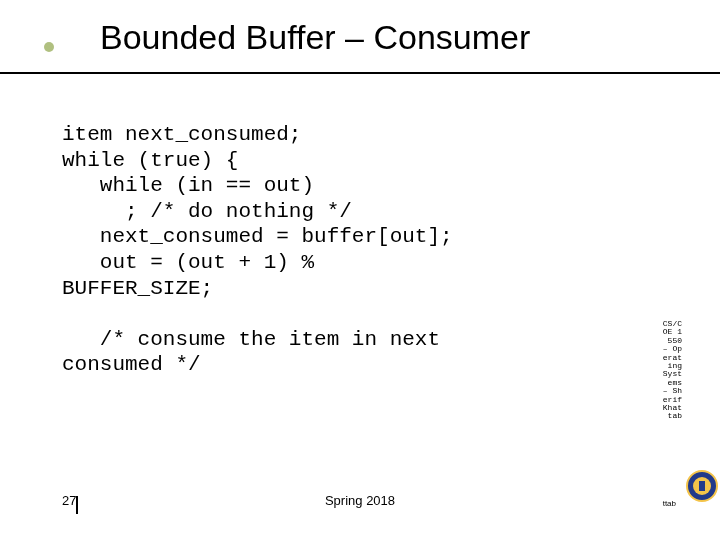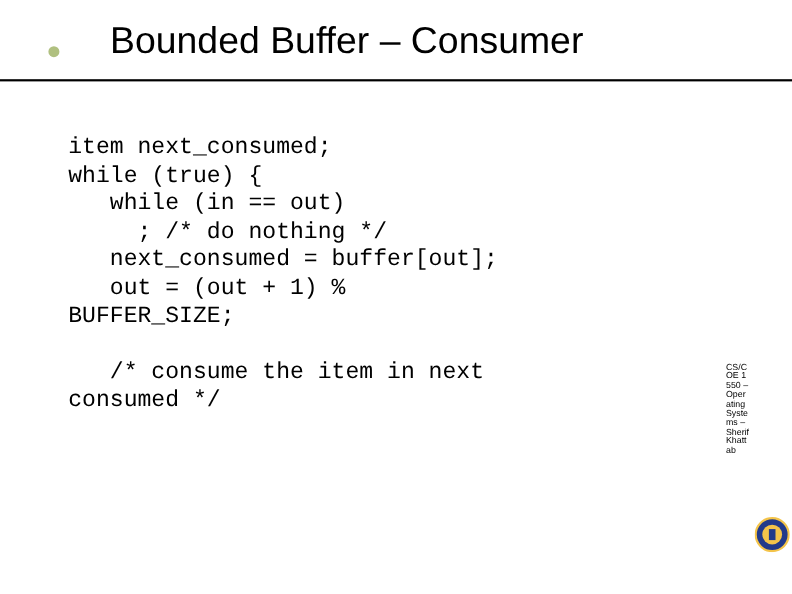--- a/index.html
+++ b/index.html
@@ -57,27 +57,27 @@
     width: 620px;
     font-family: "Courier New", Courier, monospace;
     font-size: 21px;
     line-height: 1.22;
     white-space: pre;
     color: #000;
   }
   .sidetext {
     position: absolute;
     right: 38px;
-    top: 330px;
+    top: 320px;
     width: 22px;
     font-size: 8px;
     line-height: 1.05;
-    font-family: Liberation Sans, sans-serif;
+    font-family: Liberation Mono, monospace;
     color: #000;
-    text-align: left;
+    text-align: right;
     word-break: break-all;
   }
   .footer {
     position: absolute;
     left: 0;
     bottom: 8px;
     width: 720px;
     height: 24px;
   }
   .page {
@@ -138,20 +138,26 @@
      ; /* do nothing */
    next_consumed = buffer[out];
    out = (out + 1) %
 BUFFER_SIZE;
 
    /* consume the item in next
 consumed */</div>
 
   <div class="sidetext">CS/COE 1550 – Operating Systems – Sherif Khattab</div>
 
+  <div class="footer">
+    <span class="page">27</span>
+    <span class="page-bar"></span>
+    <span class="term">Spring 2018</span>
+    <span class="last">ttab</span>
+  </div>
 
   <div class="seal">
     <svg viewBox="0 0 32 32">
       <circle cx="16" cy="16" r="15" fill="#223a8a" stroke="#f4c44a" stroke-width="2"></circle>
       <circle cx="16" cy="16" r="9" fill="#f4c44a"></circle>
       <rect x="13" y="11" width="6" height="10" fill="#223a8a"></rect>
     </svg>
   </div>
 
 </div>

